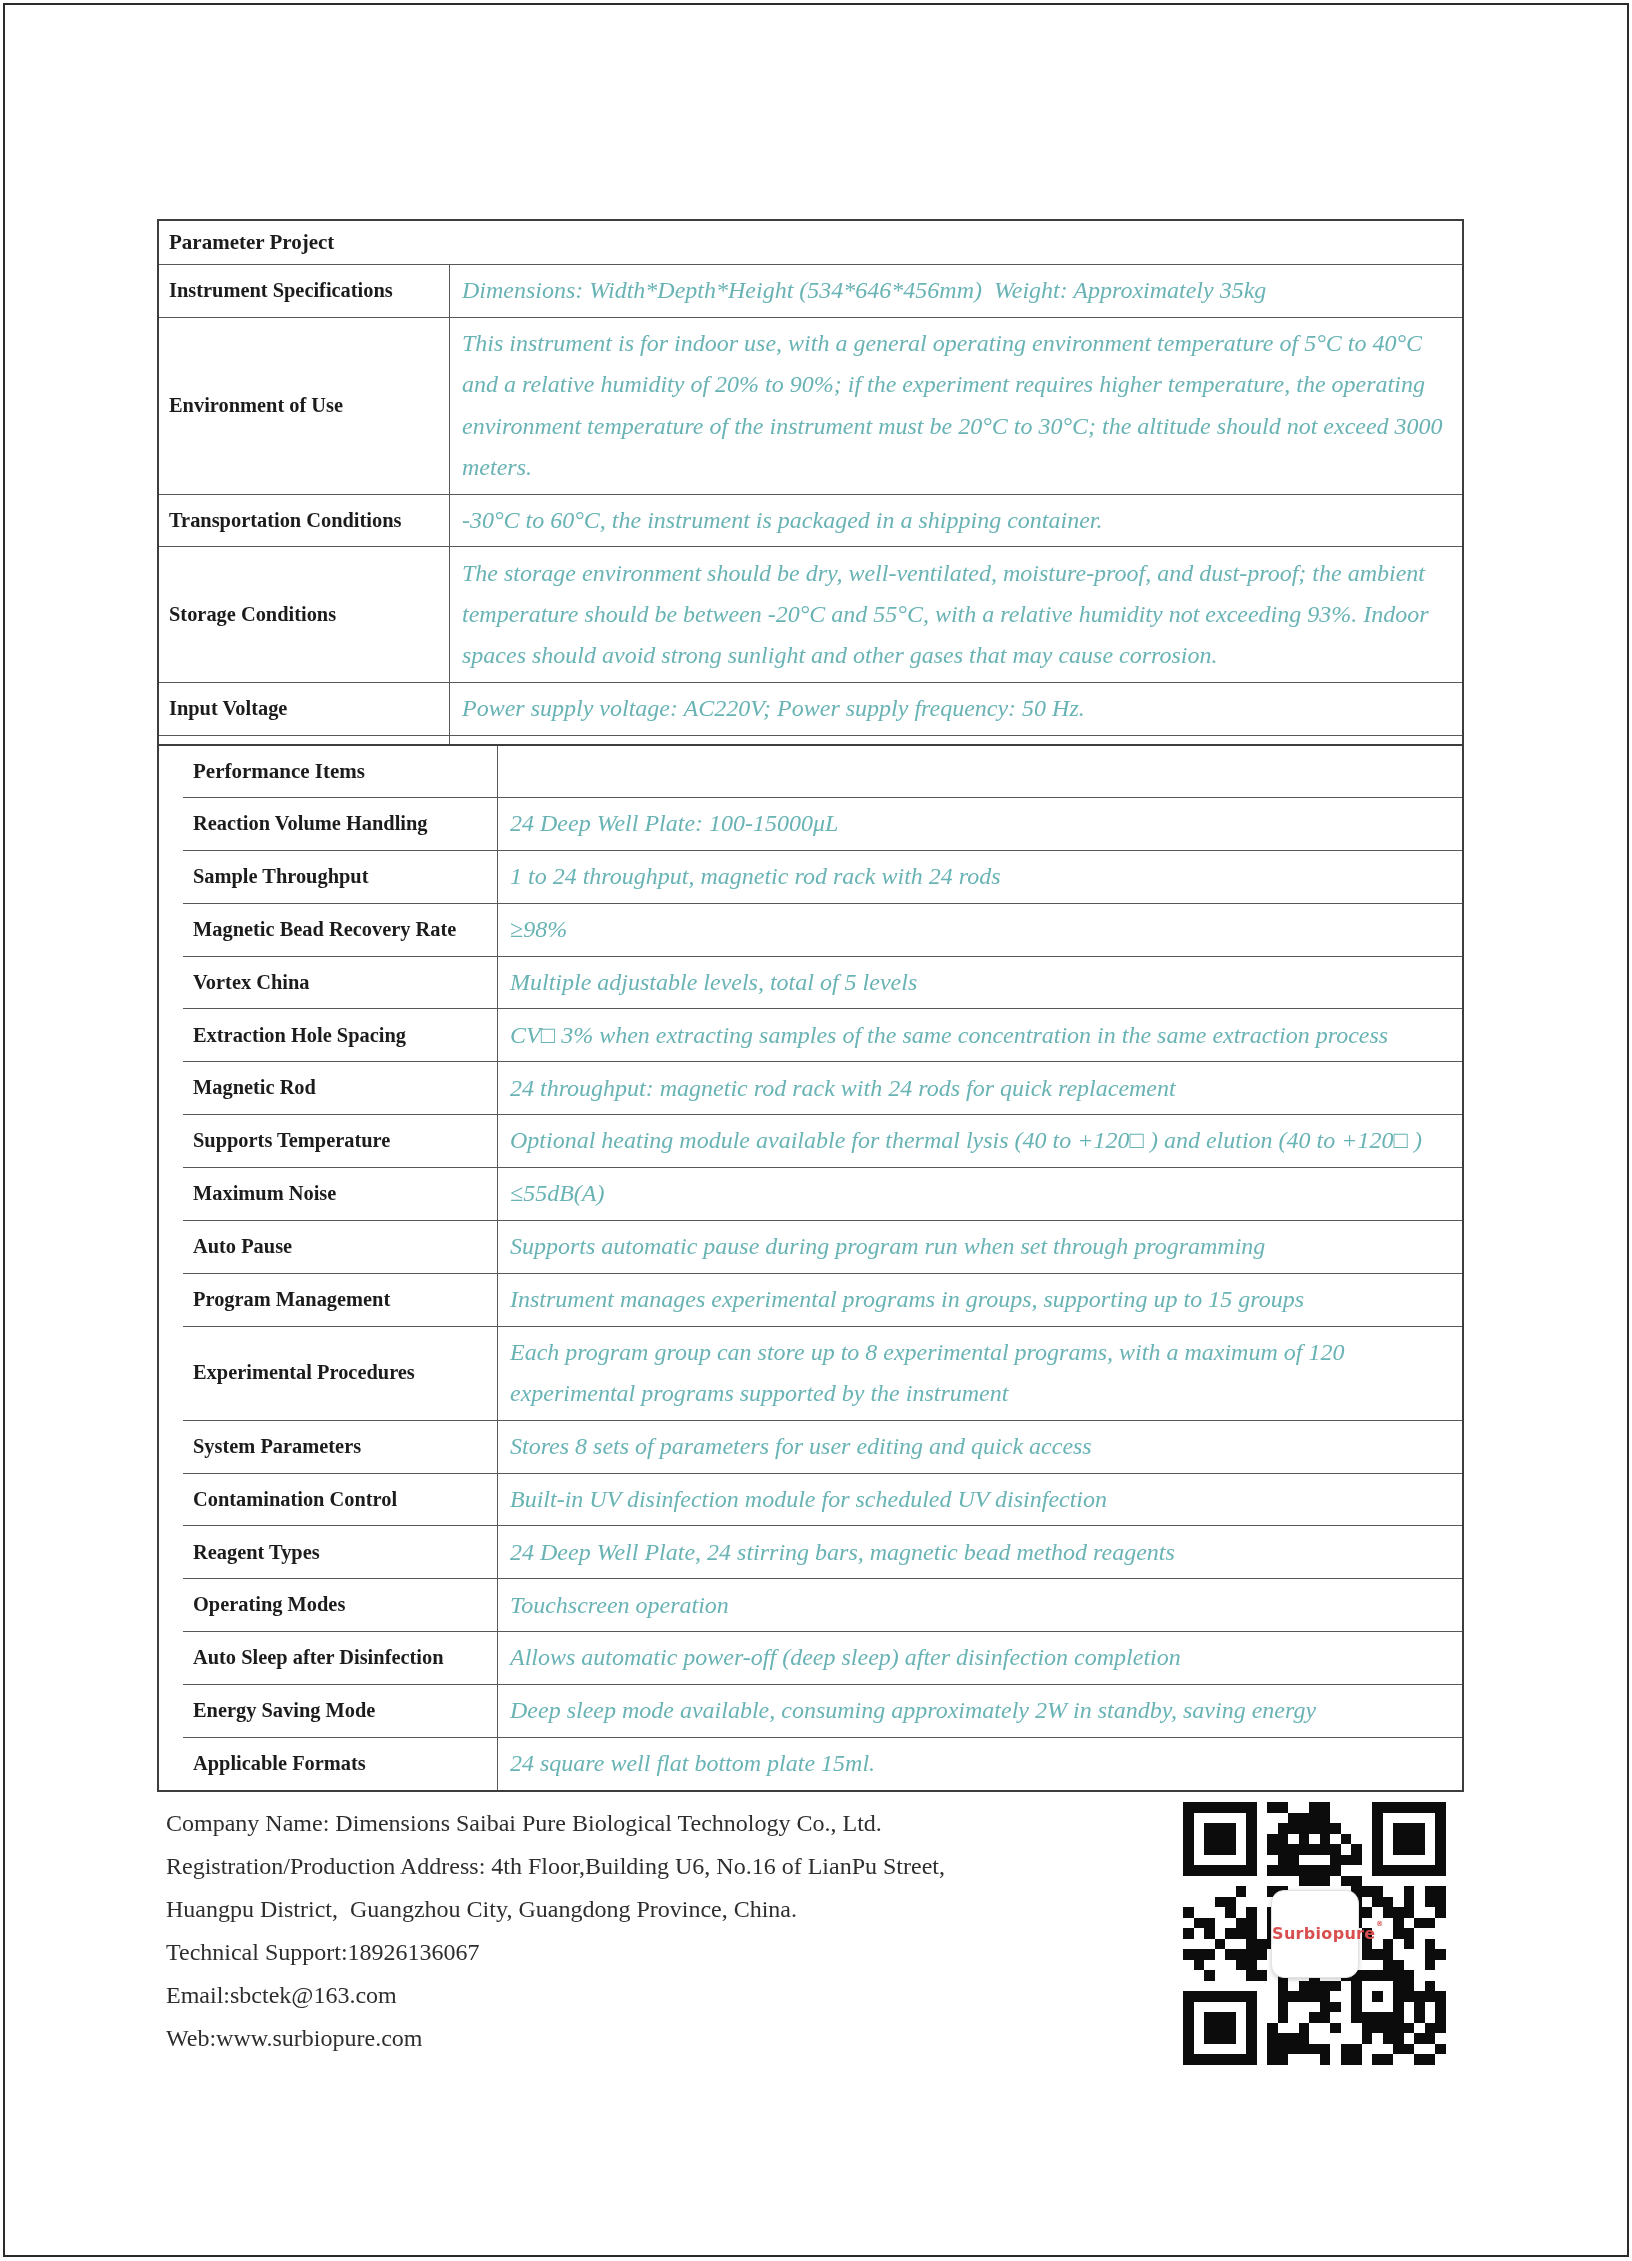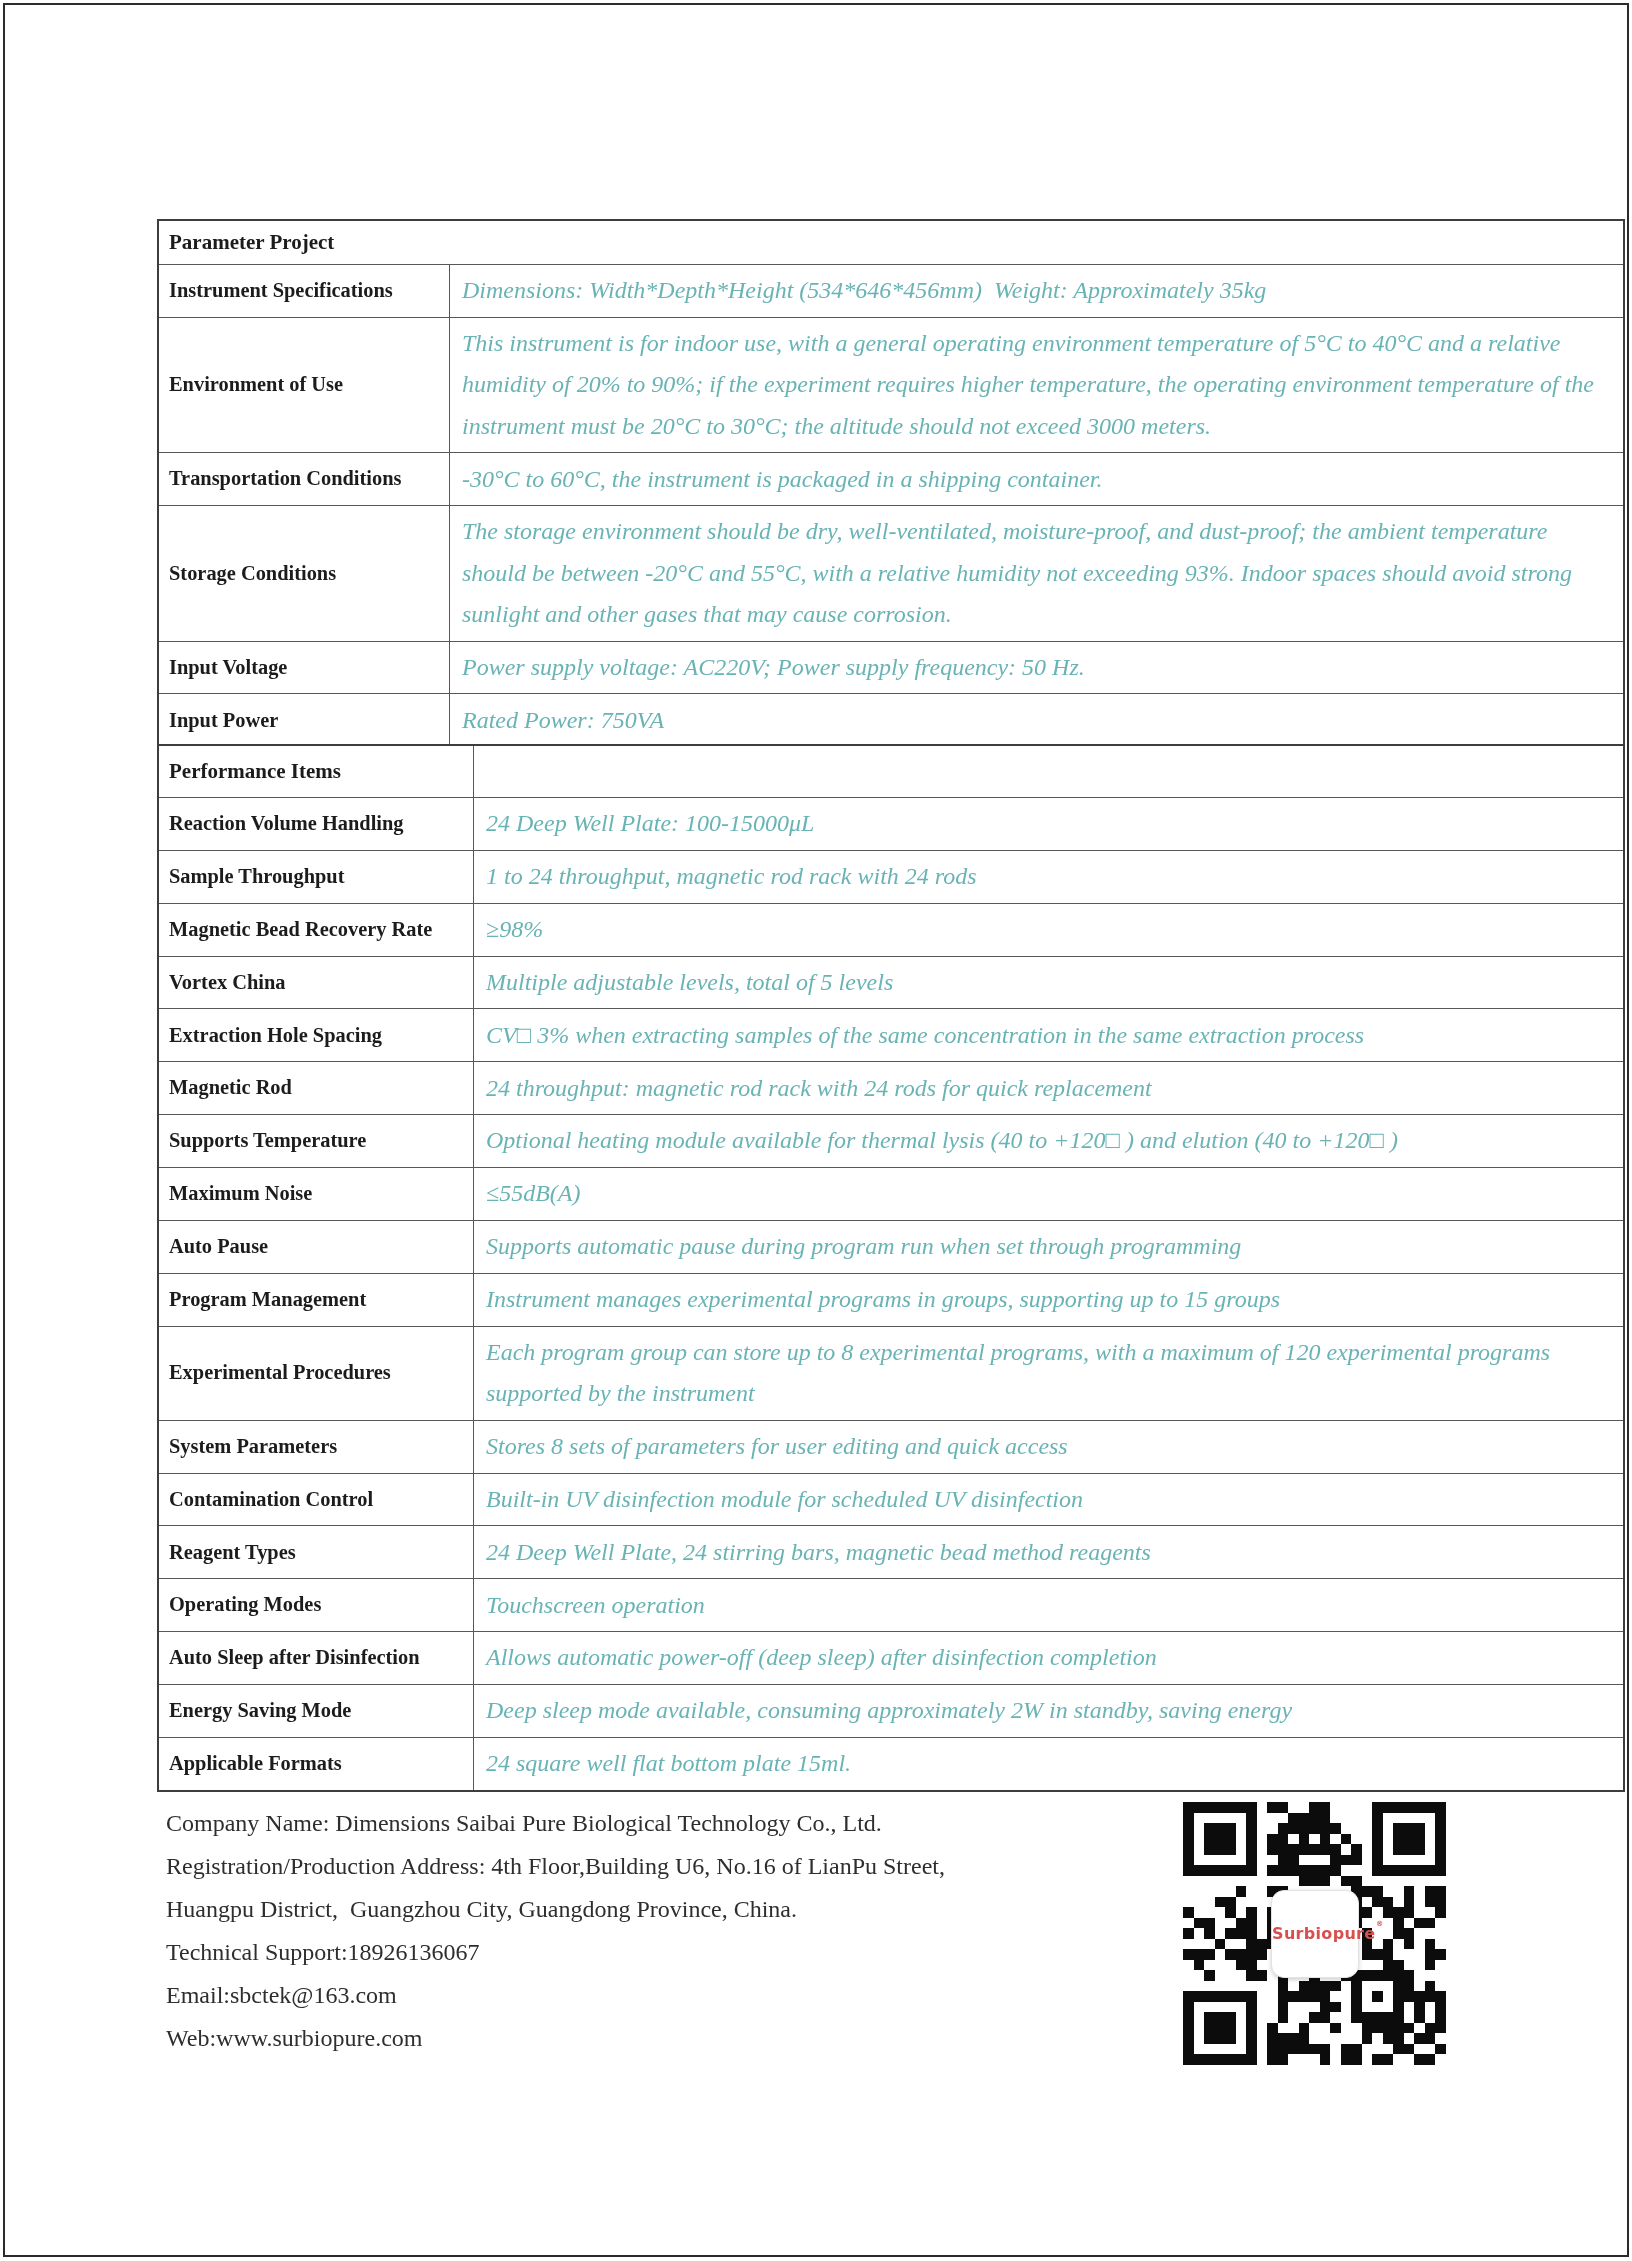--- a/index.html
+++ b/index.html
@@ -11,35 +11,35 @@
     overflow:hidden;
   }
   .page-border{
     position:absolute;left:3.3px;top:3.3px;right:4px;bottom:4px;
     border:2.6px solid #2b2b2b;
     pointer-events:none;
   }
 
   
   .spec-table{
-    position:absolute;left:157px;width:1468px;
+    position:absolute;left:157px;width:1307px;
     border:2px solid #3d3d3d;
     background:#fff;
     box-sizing:border-box;
   }
   .table1{top:219px;}
   .table2{top:744px;}
   .t-row{
     display:flex;align-items:stretch;
     border-top:1.3px solid #585858;
     box-sizing:border-box;
   }
   .t-row:first-child{border-top:none;}
   .table1 .t-row{min-height:43px;}
-  .table2 .t-row{min-height:51px;}
+  .table2 .t-row{min-height:51px;margin-left:24px;}
   .t-header{min-height:50px;}
   .cell{box-sizing:border-box;display:flex;align-items:center;}
   .cell-label{
     flex:0 0 auto;width:290px;
     padding:4px 2.6px 4px 10px;
     font-weight:bold;font-size:20.4px;line-height:1.25;
     color:#1c1c1c;
   }
   .table2 .cell-label{width:314px;}
   .cell-value{

